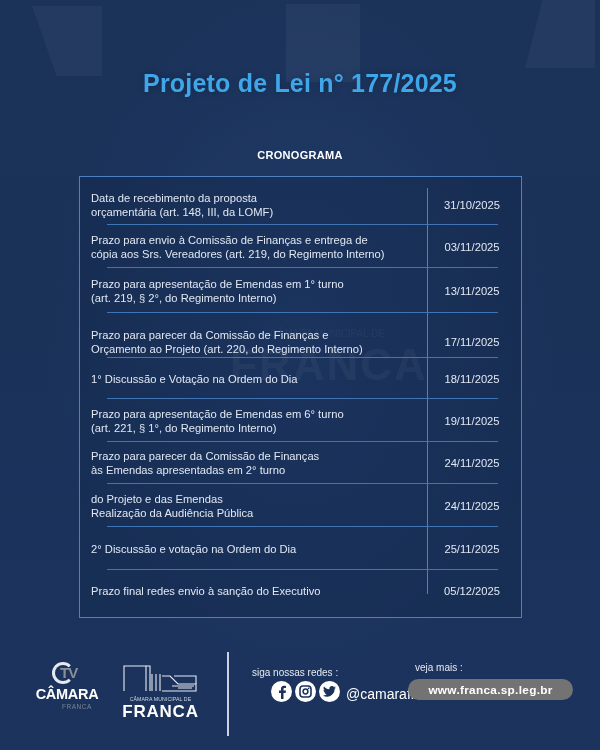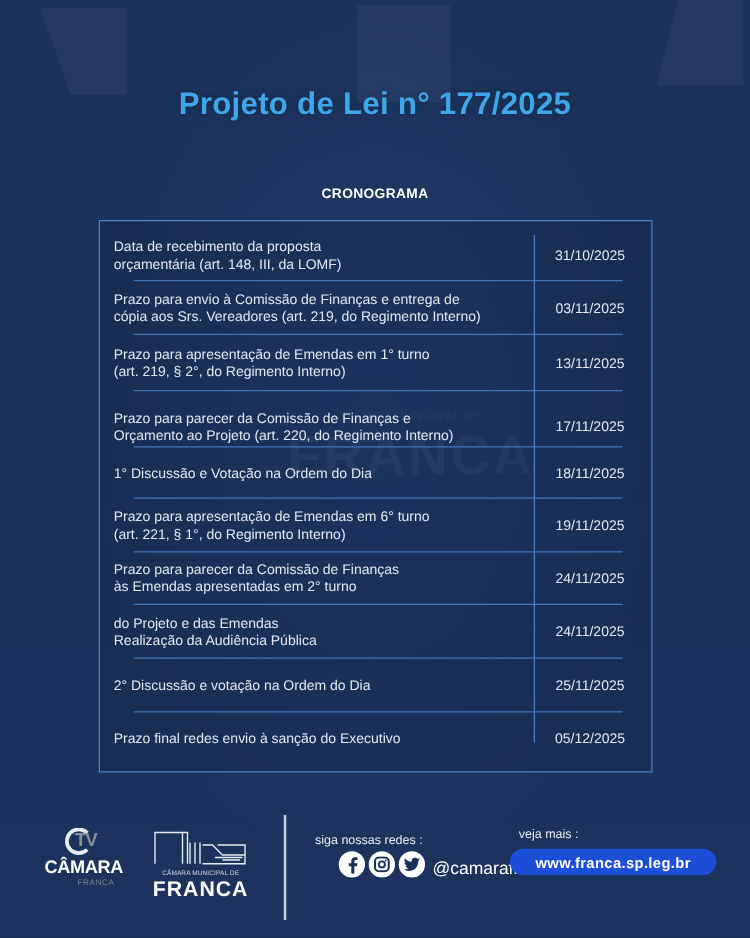--- a/index.html
+++ b/index.html
@@ -116,21 +116,21 @@
     display: flex; align-items: center; justify-content: center;
   }
   .handle {
     font-size: 14px; color: #ffffff; margin-left: 3px;
   }
   .veja-label {
     position: absolute; left: 415px; top: 662px; font-size: 10px; color: #e6eaf1;
   }
   .site-btn {
     position: absolute; left: 408px; top: 679px; width: 165px; height: 21px;
-    border-radius: 11px; background: #1d4ed8;
+    border-radius: 11px; background: #737373;
     color: #ffffff; font-weight: bold; font-size: 11.8px;
     display: flex; align-items: center; justify-content: center;
     letter-spacing: 0.3px; text-decoration: none;
   }
 </style>
 </head>
 <body>
 
 <div class="bg"></div>
 <div class="shape s1"></div>

